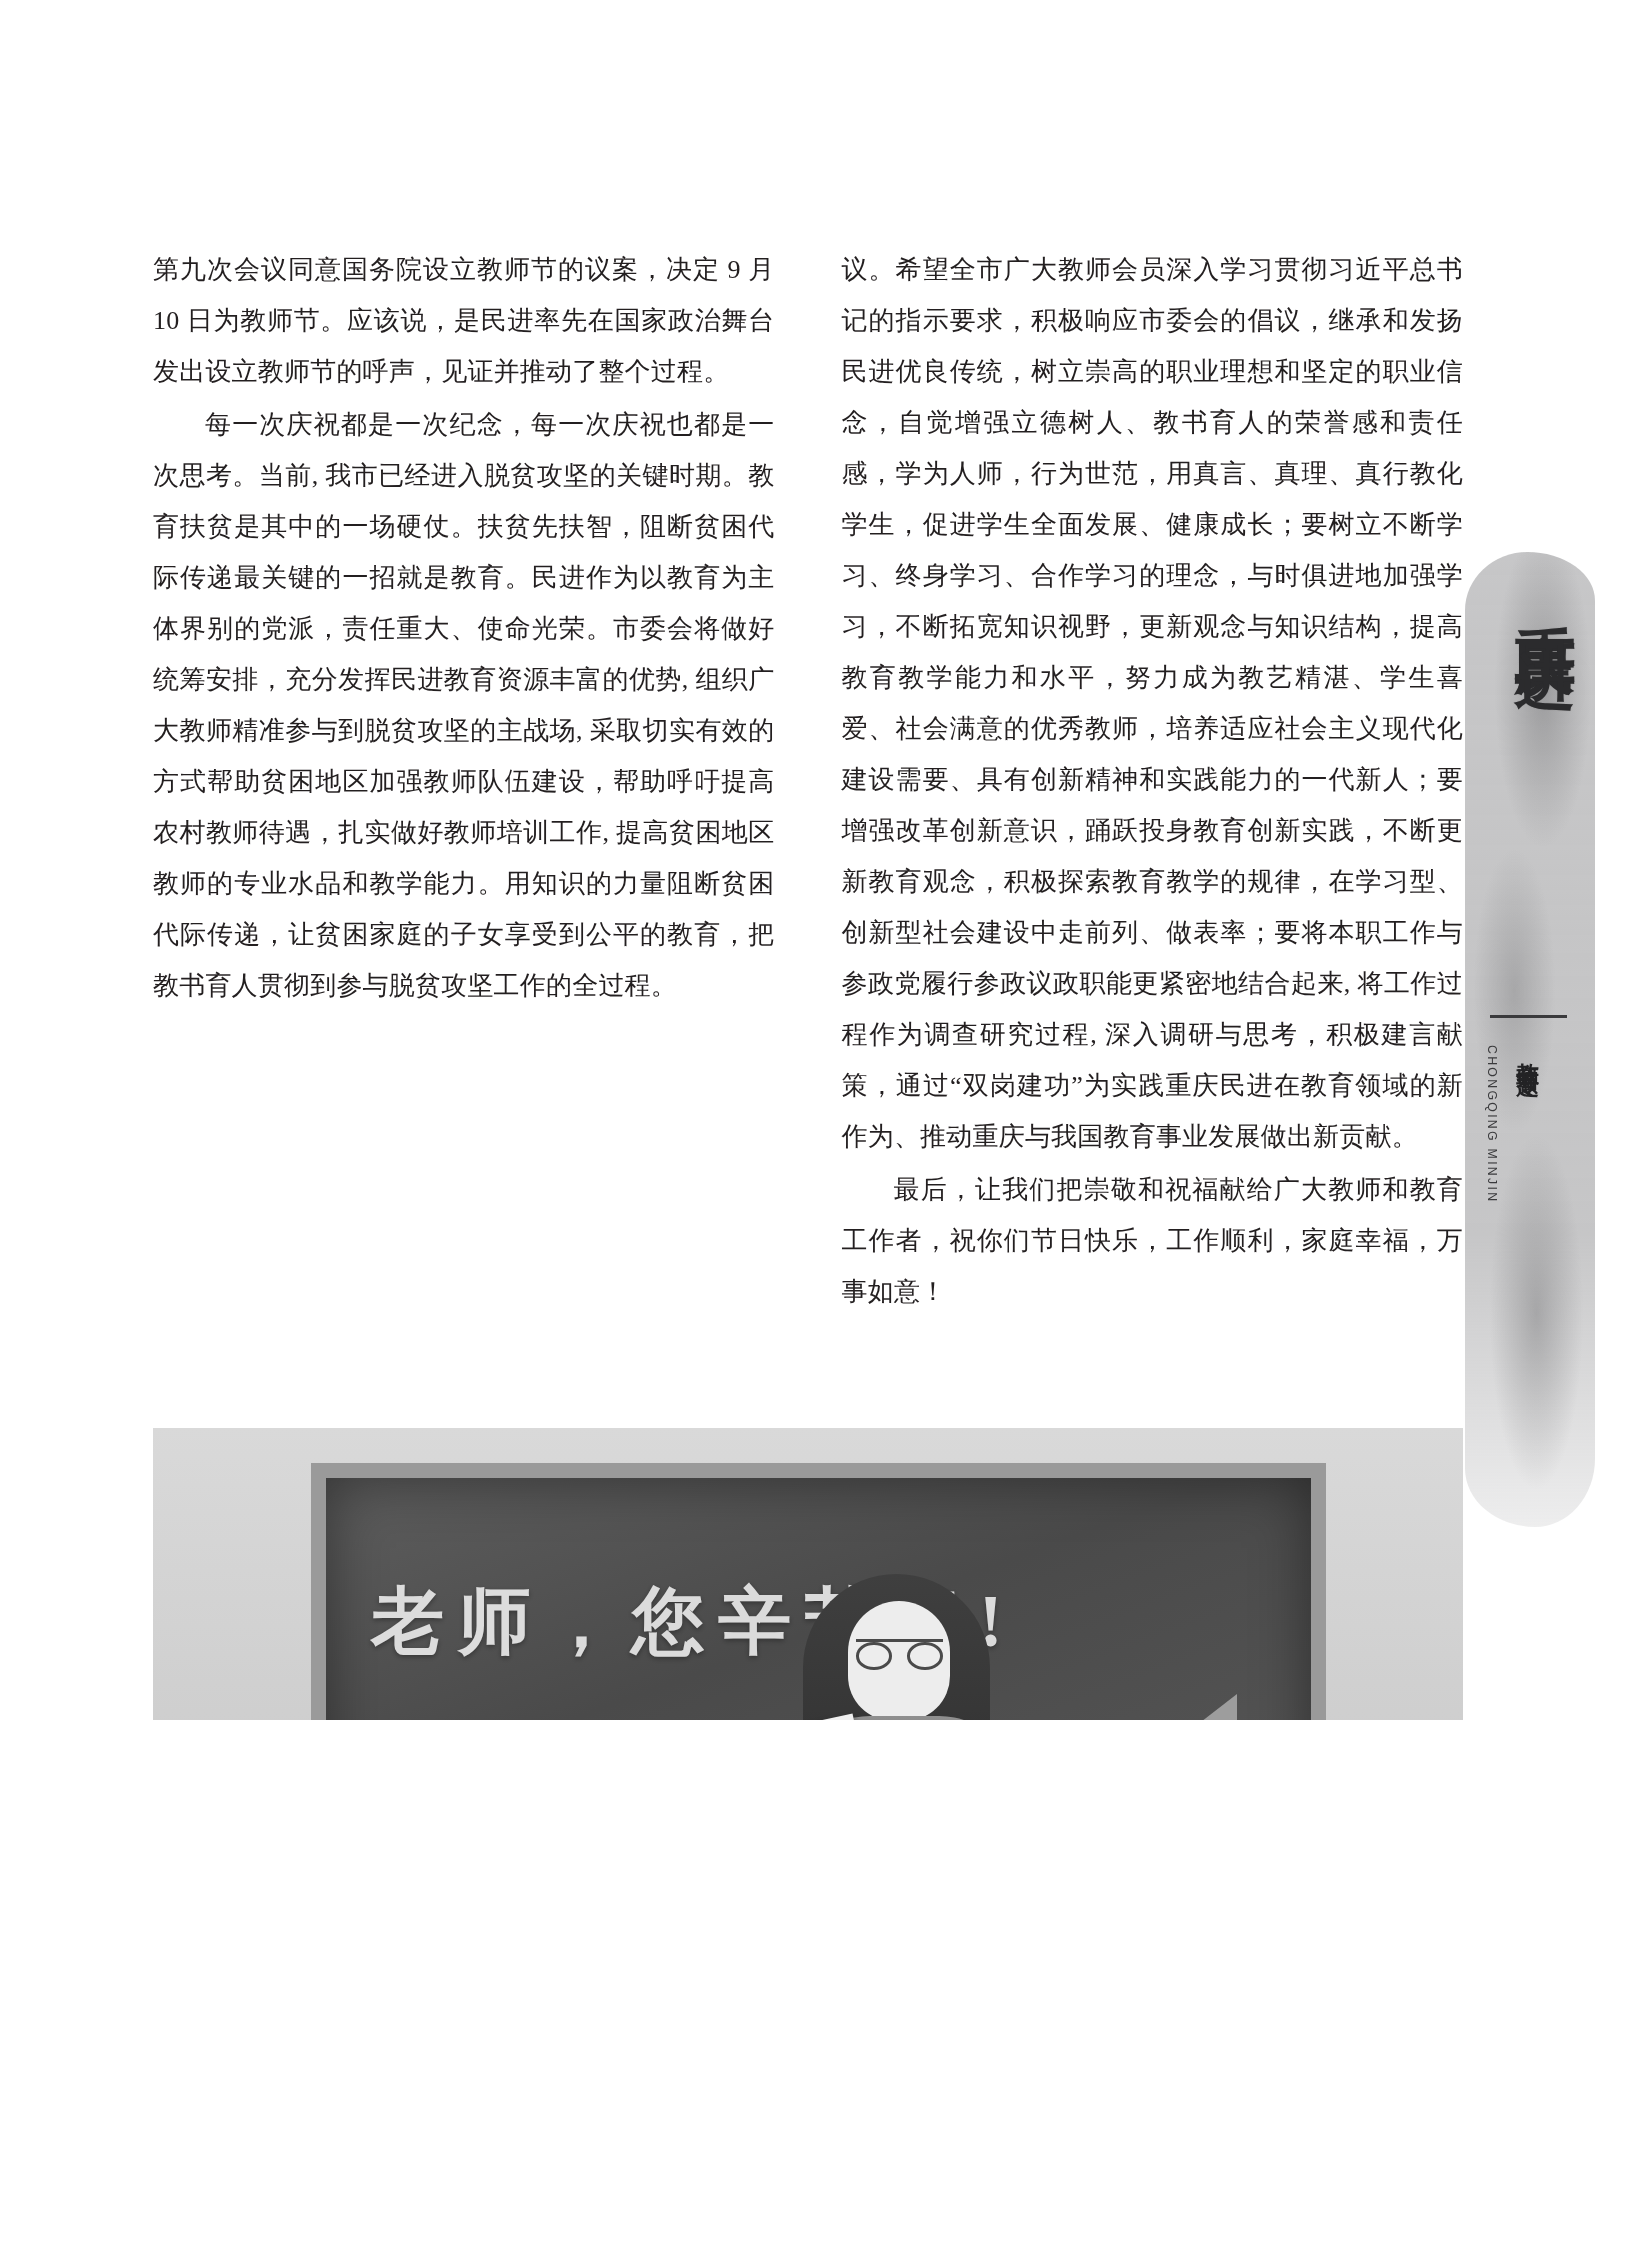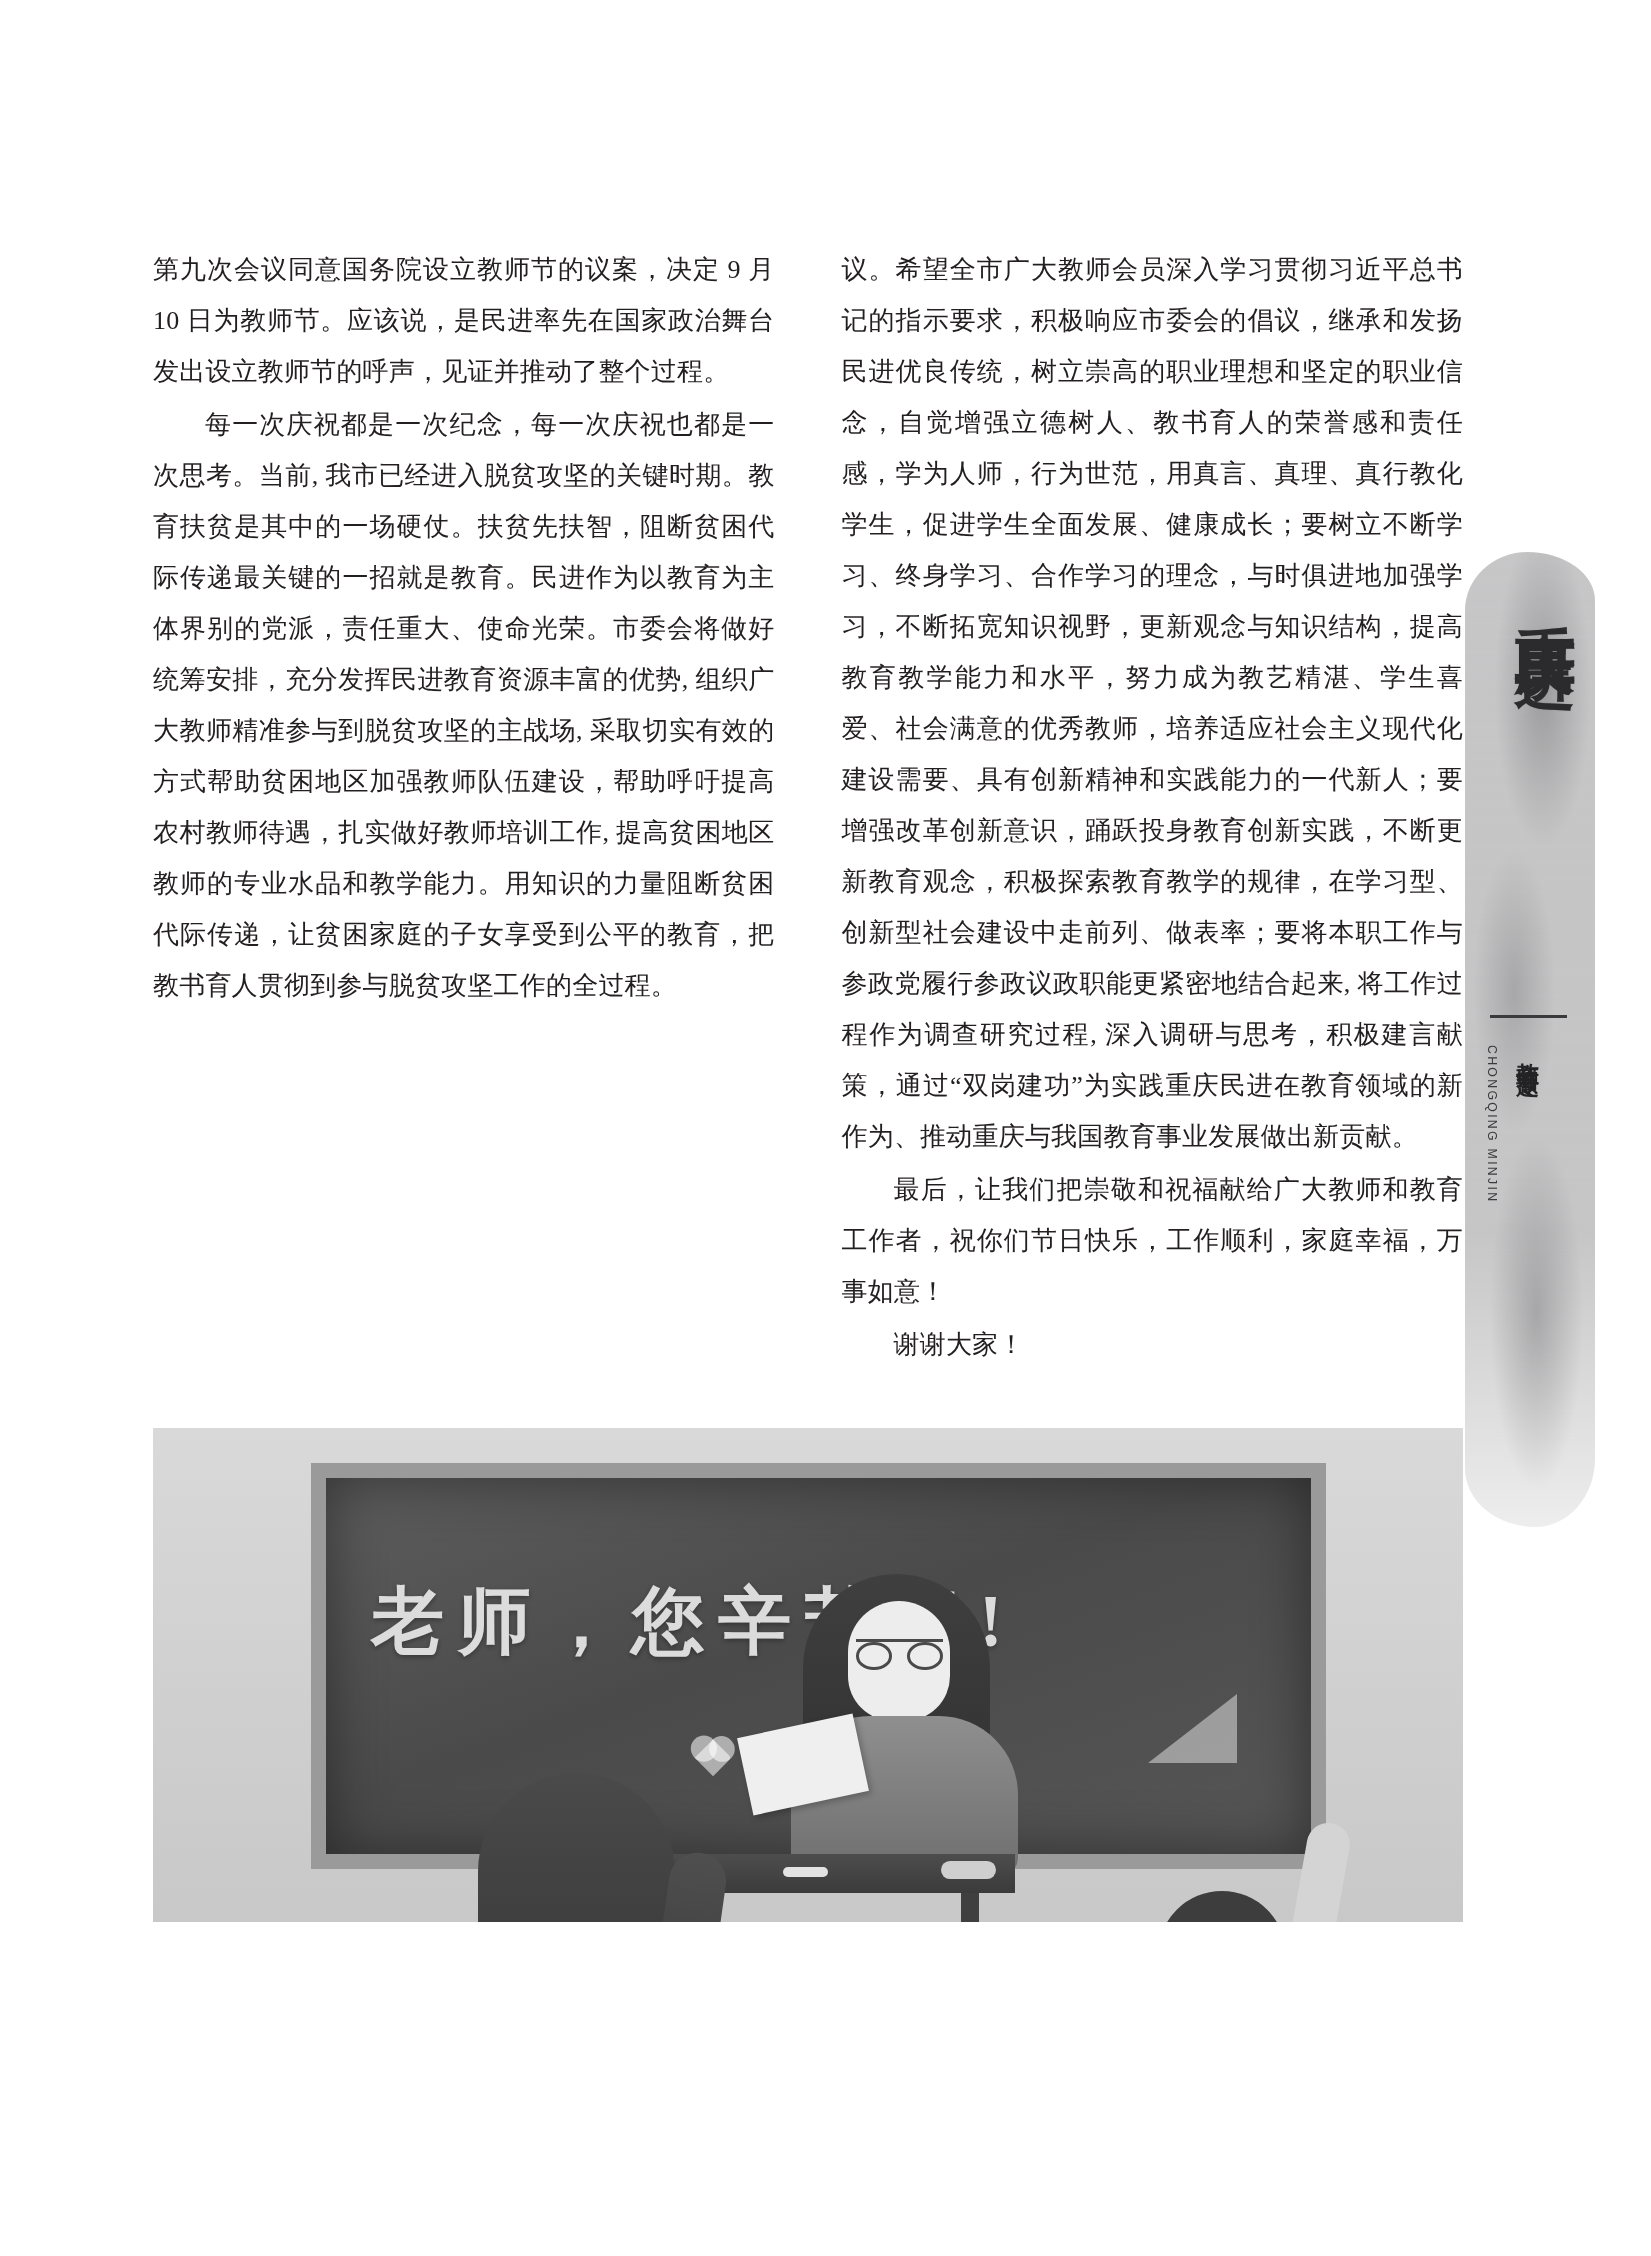--- a/index.html
+++ b/index.html
@@ -6,21 +6,21 @@
     margin: 0;
     padding: 0;
     background: #ffffff;
   }
   body {
     font-family: "Liberation Serif", "DejaVu Serif", serif;
   }
   .page {
     position: relative;
     width: 1652px;
-    height: 1922px;
+    height: 1720px;
     background: #ffffff;
     overflow: hidden;
   }
 
   
   .columns {
     position: absolute;
     left: 153px;
     top: 244px;
     width: 1310px;
@@ -343,21 +343,20 @@
   <div class="columns">
 
     <div class="col">
       <p>第九次会议同意国务院设立教师节的议案，决定 9 月 10 日为教师节。应该说，是民进率先在国家政治舞台发出设立教师节的呼声，见证并推动了整个过程。</p>
       <p class="indent">每一次庆祝都是一次纪念，每一次庆祝也都是一次思考。当前, 我市已经进入脱贫攻坚的关键时期。教育扶贫是其中的一场硬仗。扶贫先扶智，阻断贫困代际传递最关键的一招就是教育。民进作为以教育为主体界别的党派，责任重大、使命光荣。市委会将做好统筹安排，充分发挥民进教育资源丰富的优势, 组织广大教师精准参与到脱贫攻坚的主战场, 采取切实有效的方式帮助贫困地区加强教师队伍建设，帮助呼吁提高农村教师待遇，扎实做好教师培训工作, 提高贫困地区教师的专业水品和教学能力。用知识的力量阻断贫困代际传递，让贫困家庭的子女享受到公平的教育，把教书育人贯彻到参与脱贫攻坚工作的全过程。</p>
     </div>
 
     <div class="col">
       <p>议。希望全市广大教师会员深入学习贯彻习近平总书记的指示要求，积极响应市委会的倡议，继承和发扬民进优良传统，树立崇高的职业理想和坚定的职业信念，自觉增强立德树人、教书育人的荣誉感和责任感，学为人师，行为世范，用真言、真理、真行教化学生，促进学生全面发展、健康成长；要树立不断学习、终身学习、合作学习的理念，与时俱进地加强学习，不断拓宽知识视野，更新观念与知识结构，提高教育教学能力和水平，努力成为教艺精湛、学生喜爱、社会满意的优秀教师，培养适应社会主义现代化建设需要、具有创新精神和实践能力的一代新人；要增强改革创新意识，踊跃投身教育创新实践，不断更新教育观念，积极探索教育教学的规律，在学习型、创新型社会建设中走前列、做表率；要将本职工作与参政党履行参政议政职能更紧密地结合起来, 将工作过程作为调查研究过程, 深入调研与思考，积极建言献策，通过“双岗建功”为实践重庆民进在教育领域的新作为、推动重庆与我国教育事业发展做出新贡献。</p>
       <p class="indent">最后，让我们把崇敬和祝福献给广大教师和教育工作者，祝你们节日快乐，工作顺利，家庭幸福，万事如意！</p>
-      <p class="indent">谢谢大家！</p>
     </div>
 
   </div>
 
   <div class="banner">
     <div class="banner-ink"></div>
     <div class="banner-title">重庆民进</div>
     <div class="banner-rule"></div>
     <div class="banner-sub">教师节专题</div>
     <div class="banner-sub-en">CHONGQING  MINJIN</div>

